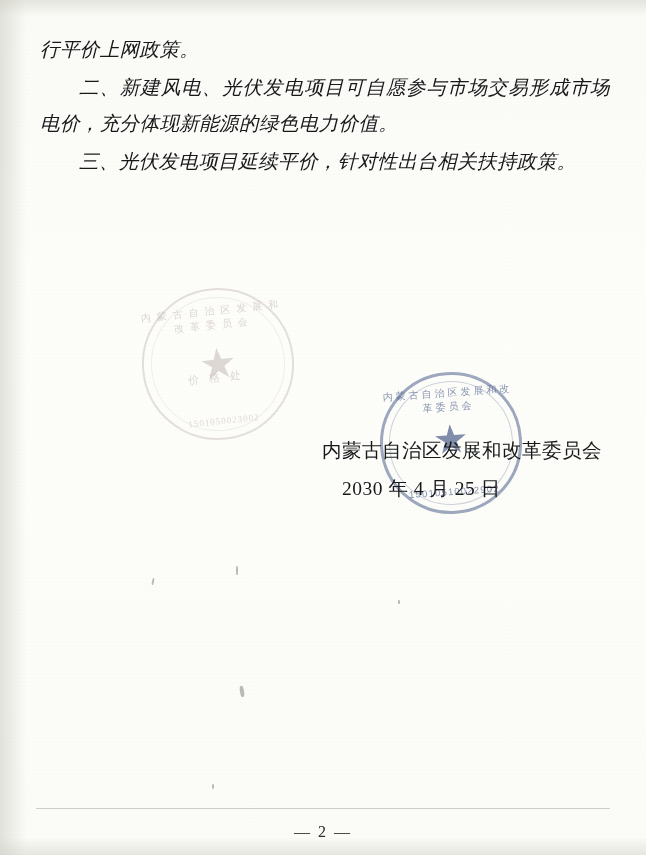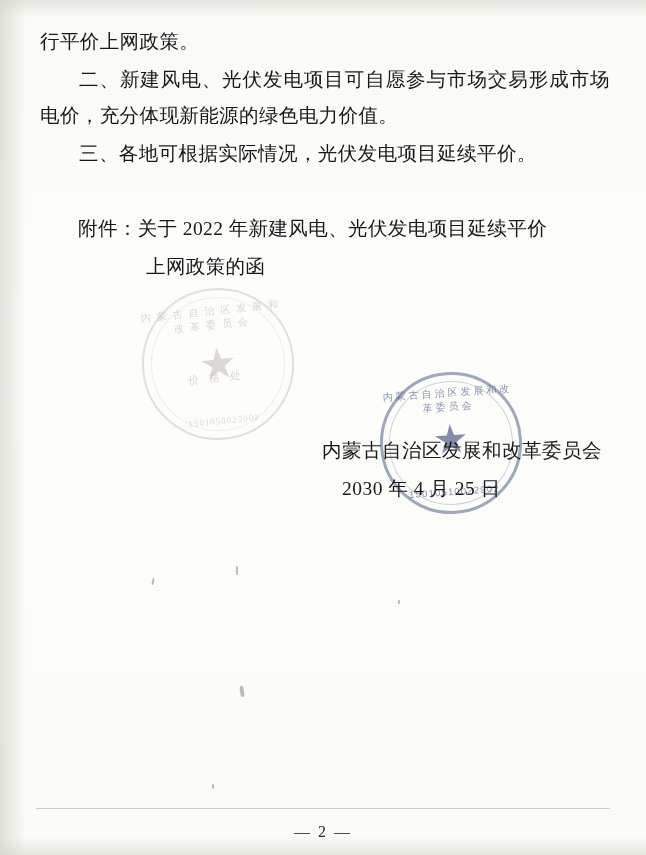--- a/index.html
+++ b/index.html
@@ -47,21 +47,22 @@
     position: absolute;
     left: 0; right: 0; bottom: 0; height: 18px;
     background: linear-gradient(0deg, rgba(206,206,198,0.45), rgba(255,255,255,0));
     pointer-events: none;
   }
 
   .body-text {
     position: absolute;
     left: 40px;
     right: 36px;
-    top: 24px;
+    top: 32px;
+    font-style: italic;
   }
   .para {
     font-size: 19.5px;
     line-height: 36px;
     letter-spacing: 0.4px;
     text-align: justify;
     margin: 0 0 2px 0;
     color: #16181a;
   }
   .indent {
@@ -230,27 +231,23 @@
 <div class="page">
 
   <div class="edge-shade-top"></div>
   <div class="edge-shade-left"></div>
   <div class="edge-shade-bottom"></div>
   <div class="paper-noise"></div>
 
   <div class="body-text">
     <p class="para">行平价上网政策。</p>
     <p class="para indent">二、新建风电、光伏发电项目可自愿参与市场交易形成市场电价，充分体现新能源的绿色电力价值。</p>
-    <p class="para indent">三、各地可根据实际情况，光伏发电项目延续平价。</p>
-  </div>
-
-  <div class="attach-block">
-    <div>附件：关于 2022 年新建风电、光伏发电项目延续平价</div>
-    <div class="attach-line2">上网政策的函</div>
-  </div>
+    <p class="para indent">三、光伏发电项目延续平价，针对性出台相关扶持政策。</p>
+  </div>
+
 
   <div class="seal seal-faint">
     <div class="inner-ring"></div>
     <div class="arc-top">内蒙古自治区发展和改革委员会</div>
     <div class="star">★</div>
     <div class="mid-text">价格处</div>
     <div class="arc-bottom">1501050023002</div>
   </div>
 
   <div class="seal seal-main">

